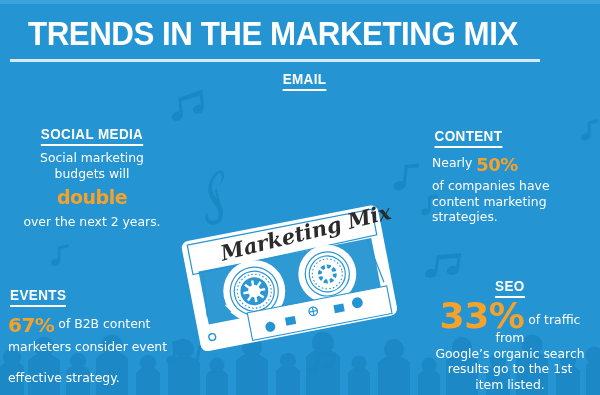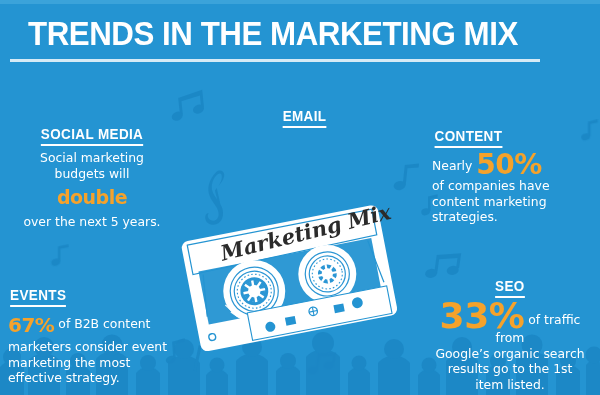--- a/index.html
+++ b/index.html
@@ -73,25 +73,25 @@
     color:#f5a22b;
     font-weight:bold;
     font-family:"DejaVu Sans", sans-serif;
     letter-spacing:-0.5px;
   }
 
   
   #stat-social{left:8px;top:125px;width:168px;text-align:center;}
   #stat-social .big{font-size:19px;line-height:31px;display:block;margin:1px 0 1px;}
 
-  #stat-email{left:208px;top:70px;width:194px;text-align:center;margin-top:37px;}
+  #stat-email{left:208px;top:70px;width:194px;text-align:center;}
   #stat-email .big{font-size:29px;line-height:32px;display:block;margin-top:2px;}
 
   #stat-content{left:432px;top:127px;width:162px;text-align:left;}
-  #stat-content .inline-big{font-size:28px;line-height:26px;vertical-align:-4px;}
+  #stat-content .inline-big{font-size:18px;line-height:26px;vertical-align:-4px;}
 
   #stat-events{left:8px;top:286px;width:190px;text-align:left;}
   #stat-events .inline-big{font-size:20px;line-height:28px;vertical-align:-4px;}
 
   #stat-seo{left:424px;top:277px;width:172px;text-align:center;}
   #stat-seo .inline-big{font-size:36px;line-height:28px;vertical-align:-4px;}
 
   .head-wrap{display:block;margin-bottom:4px;}
 
   
@@ -291,21 +291,21 @@
   </svg>
 
   <div class="stat" id="stat-social">
     <span class="head-wrap">
       <span class="head">SOCIAL MEDIA</span>
     </span>
     <div class="body">
       <span>Social marketing</span><br>
       <span>budgets will</span>
       <span class="big">double</span>
-      <span>over the next 5 years.</span>
+      <span>over the next 2 years.</span>
     </div>
   </div>
 
   <div class="stat" id="stat-email">
     <span class="head-wrap">
       <span class="head">EMAIL</span>
     </span>
   </div>
 
   <div class="stat" id="stat-content">
@@ -322,21 +322,21 @@
   </div>
 
   <div class="stat" id="stat-events">
     <span class="head-wrap">
       <span class="head">EVENTS</span>
     </span>
     <div class="body">
       <span class="big inline-big">67%</span>
       <span>of B2B content</span><br>
       <span>marketers consider event</span><br>
-      <span>marketing the most</span><br>
+      <br>
       <span>effective strategy.</span>
     </div>
   </div>
 
   <div class="stat" id="stat-seo">
     <span class="head-wrap">
       <span class="head">SEO</span>
     </span>
     <div class="body">
       <span class="big inline-big">33%</span>

